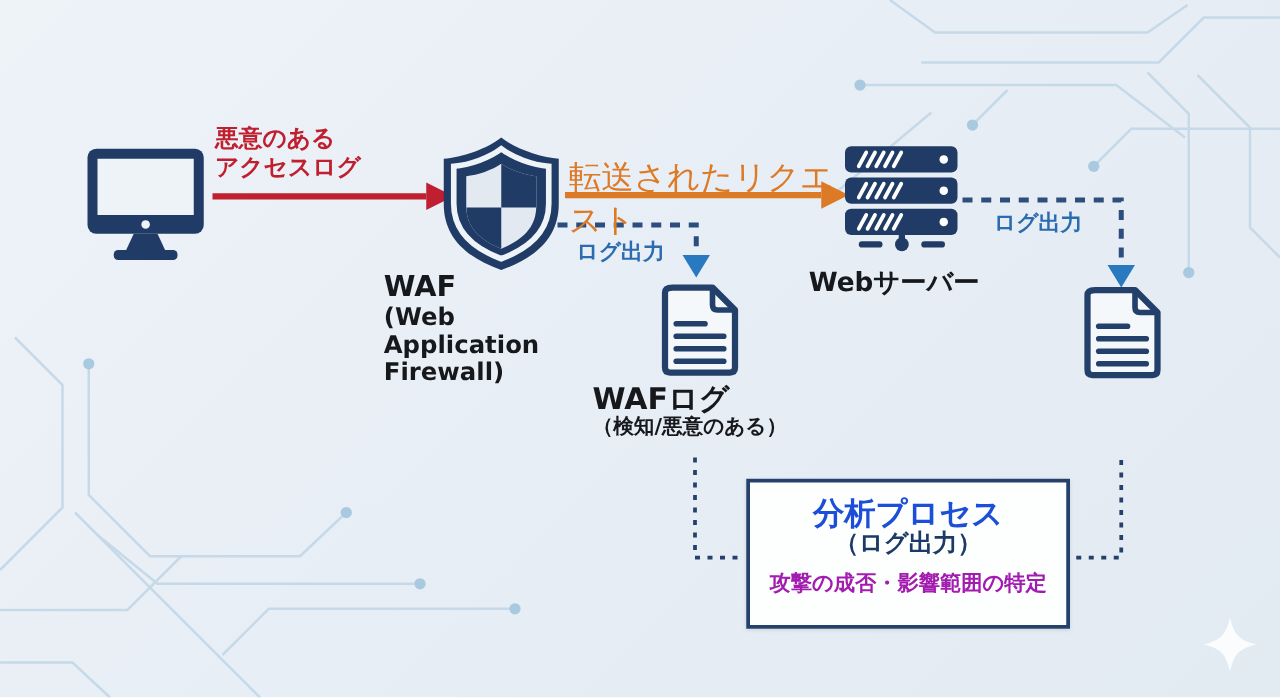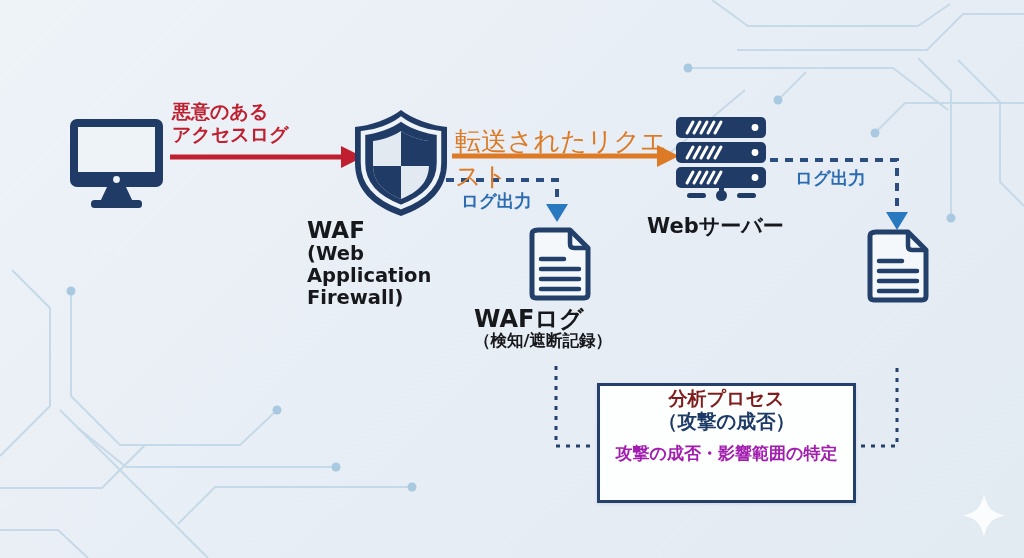--- a/index.html
+++ b/index.html
@@ -34,21 +34,21 @@
   .malicious-lbl{left:172px;top:100px;width:160px;font-weight:bold;color:#bf1f2e;font-size:19px;line-height:23px;}
   .forwarded-lbl{left:455px;top:124px;width:220px;font-weight:normal;color:#dd7a26;font-size:26px;}
   .logout-left-lbl{left:461px;top:189px;width:88px;font-weight:bold;color:#2b6cb0;font-size:17.5px;}
   .logout-right-lbl{left:795px;top:166px;width:88px;font-weight:bold;color:#2b6cb0;font-size:17.5px;}
 
   .analysis-box{
     position:absolute;left:597px;top:383px;width:253px;height:114px;
     background:#fdfefe;border:3px solid #24406b;z-index:4;
     text-align:center;box-shadow:0 1px 3px rgba(30,58,95,.12);
   }
-  .analysis-box .title{display:block;font-size:19px;font-weight:bold;color:#7f1d1d;line-height:24px;}
+  .analysis-box .title{display:block;margin-top:13px;font-size:25px;font-weight:bold;color:#1d4ed8;line-height:24px;}
   .analysis-box .subtitle{display:block;font-size:19.5px;font-weight:bold;color:#1d3a66;line-height:23px;}
   .analysis-box .desc{display:block;margin-top:9px;font-size:17px;font-weight:bold;color:#a21caf;}
 </style>
 </head>
 <body>
 
 <div id="stage">
 
   <svg class="layer" width="1024" height="558" aria-hidden="true">
     <g stroke="#c6d9e8" stroke-width="2" fill="none">
@@ -204,23 +204,23 @@
   <div class="lbl waf-lbl">
     <span class="l1">WAF</span>
     <span class="l2">(Web Application</span>
     <span class="l3">Firewall)</span>
   </div>
 
   <div class="lbl server-lbl">Webサーバー</div>
 
   <div class="lbl waflog-lbl">
     <span class="l1">WAFログ</span>
-    <span class="l2">（検知/遮断記録）</span>
+    <span class="l2">（検知/悪意のある）</span>
   </div>
 
 
   <div class="analysis-box">
     <span class="title">分析プロセス</span>
-    <span class="subtitle">（攻撃の成否）</span>
+    <span class="subtitle">（ログ出力）</span>
     <span class="desc">攻撃の成否・影響範囲の特定</span>
   </div>
 
 </div>
 
 </body></html>

